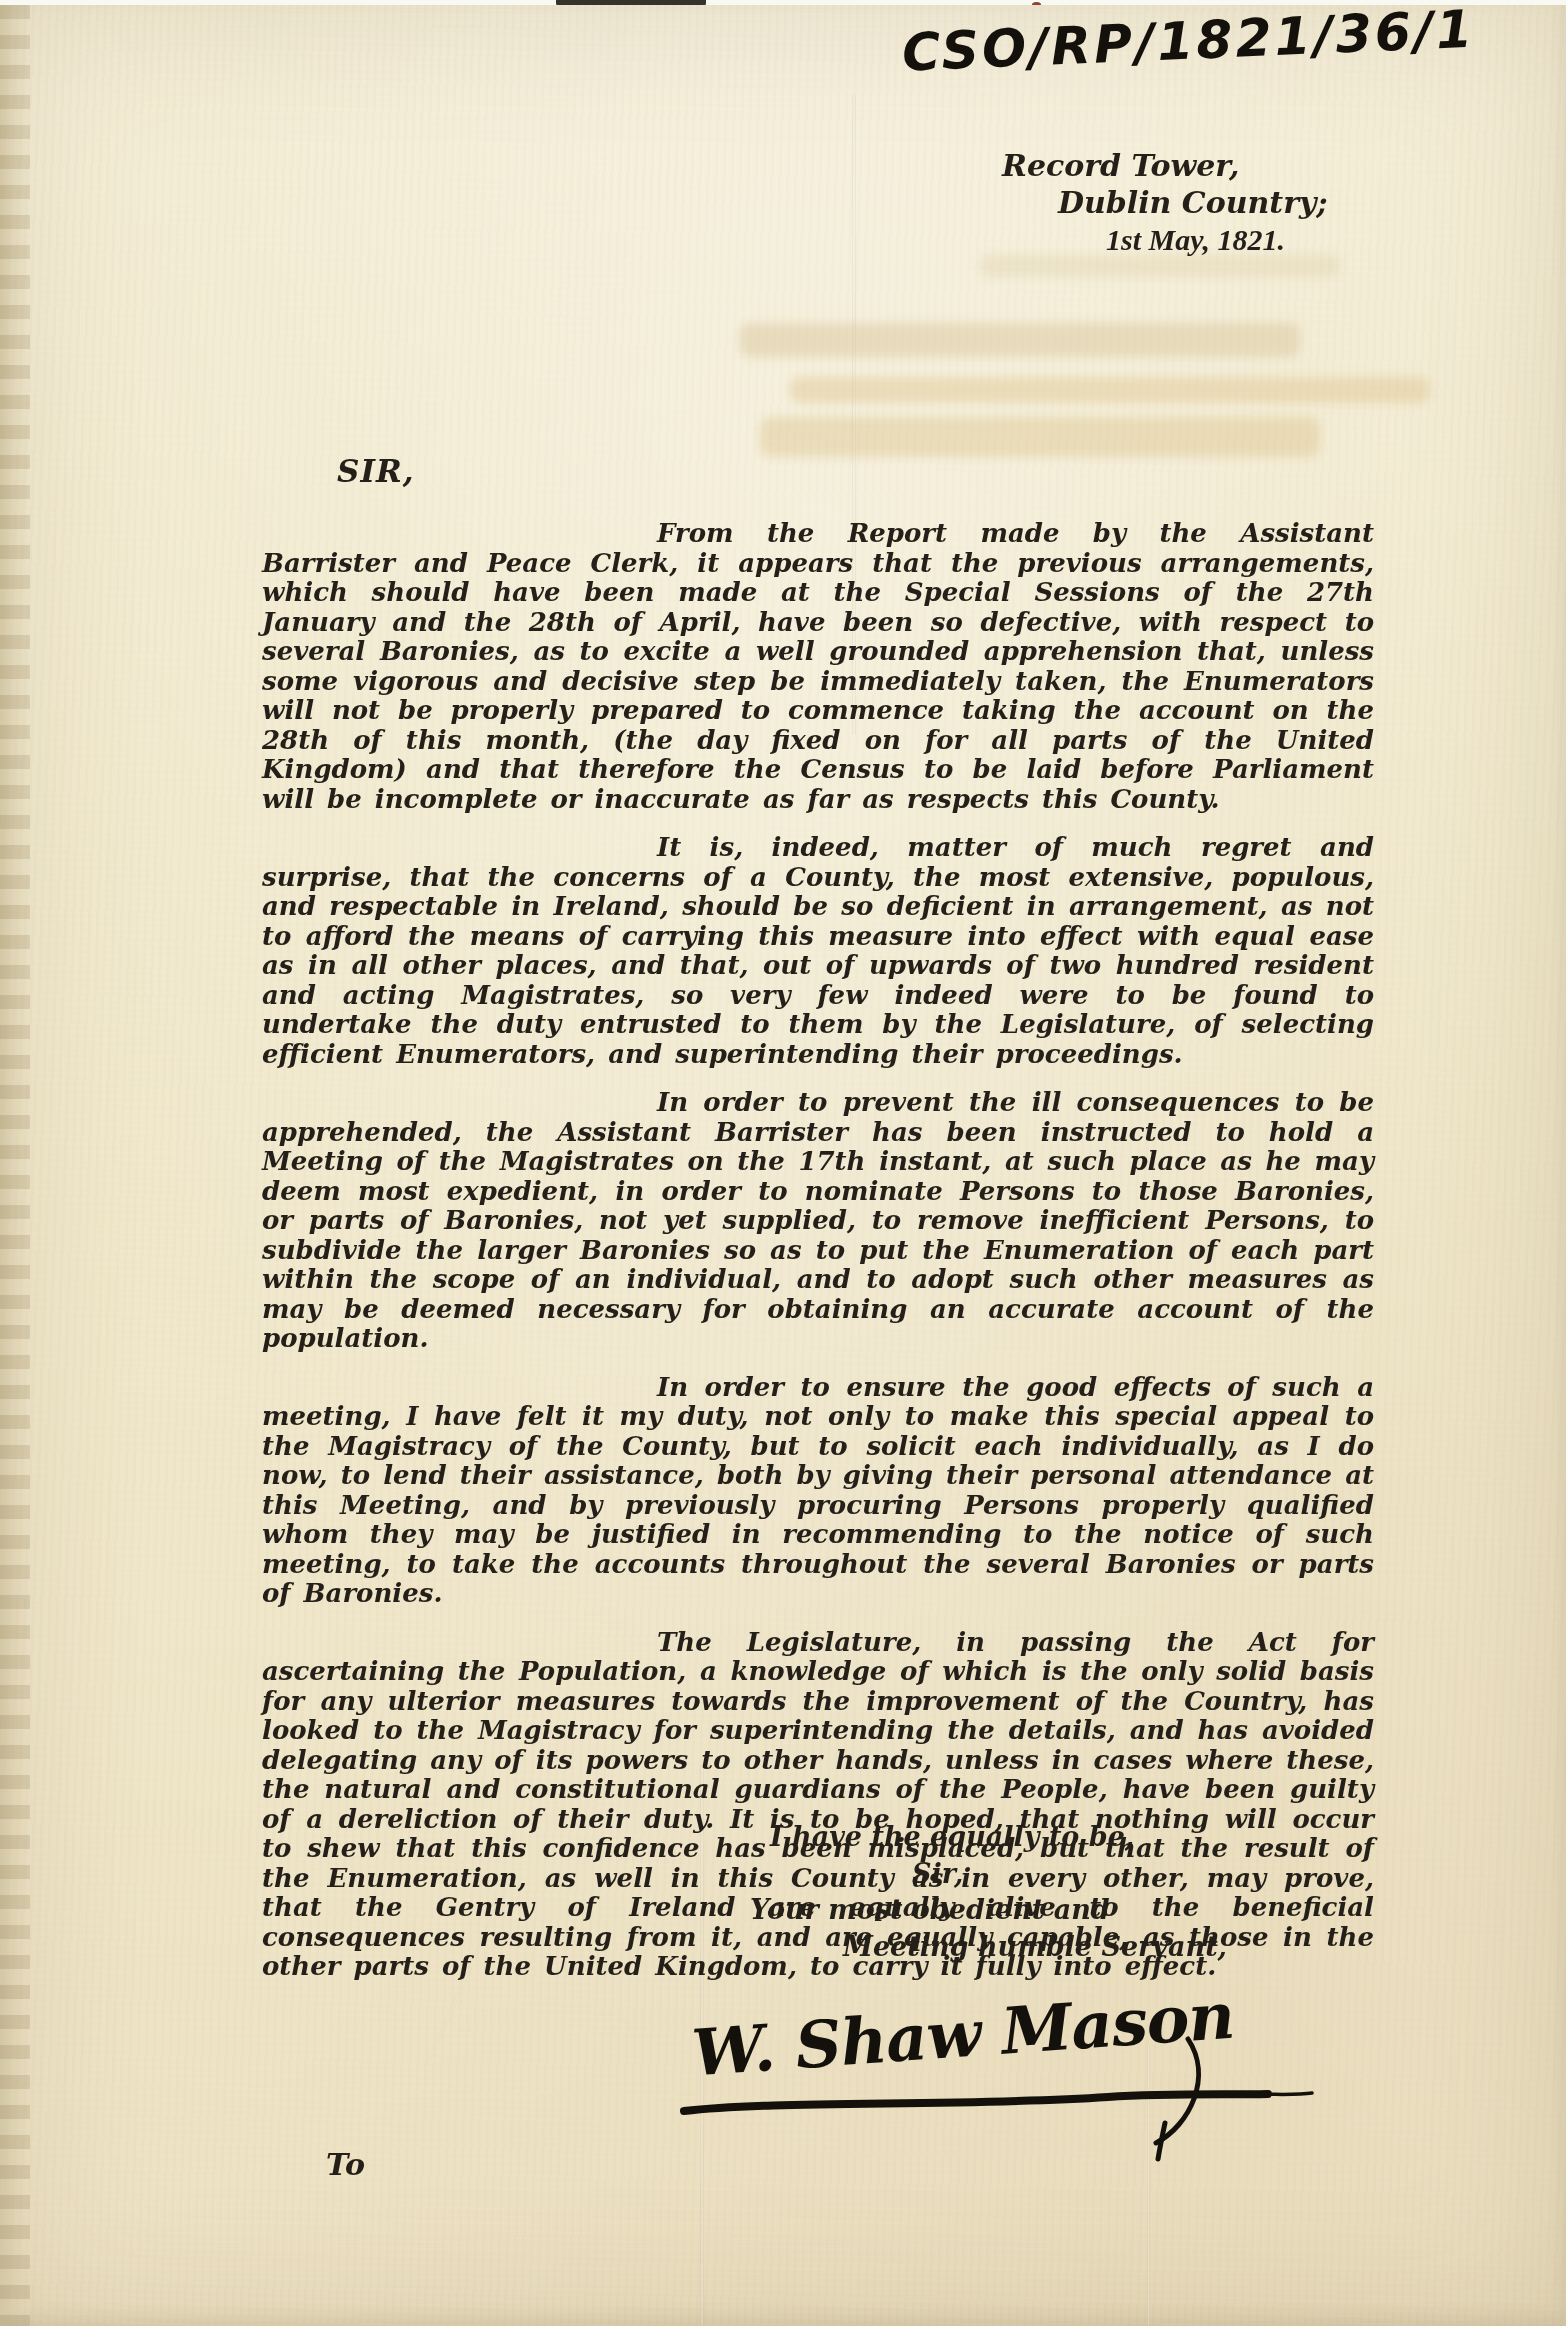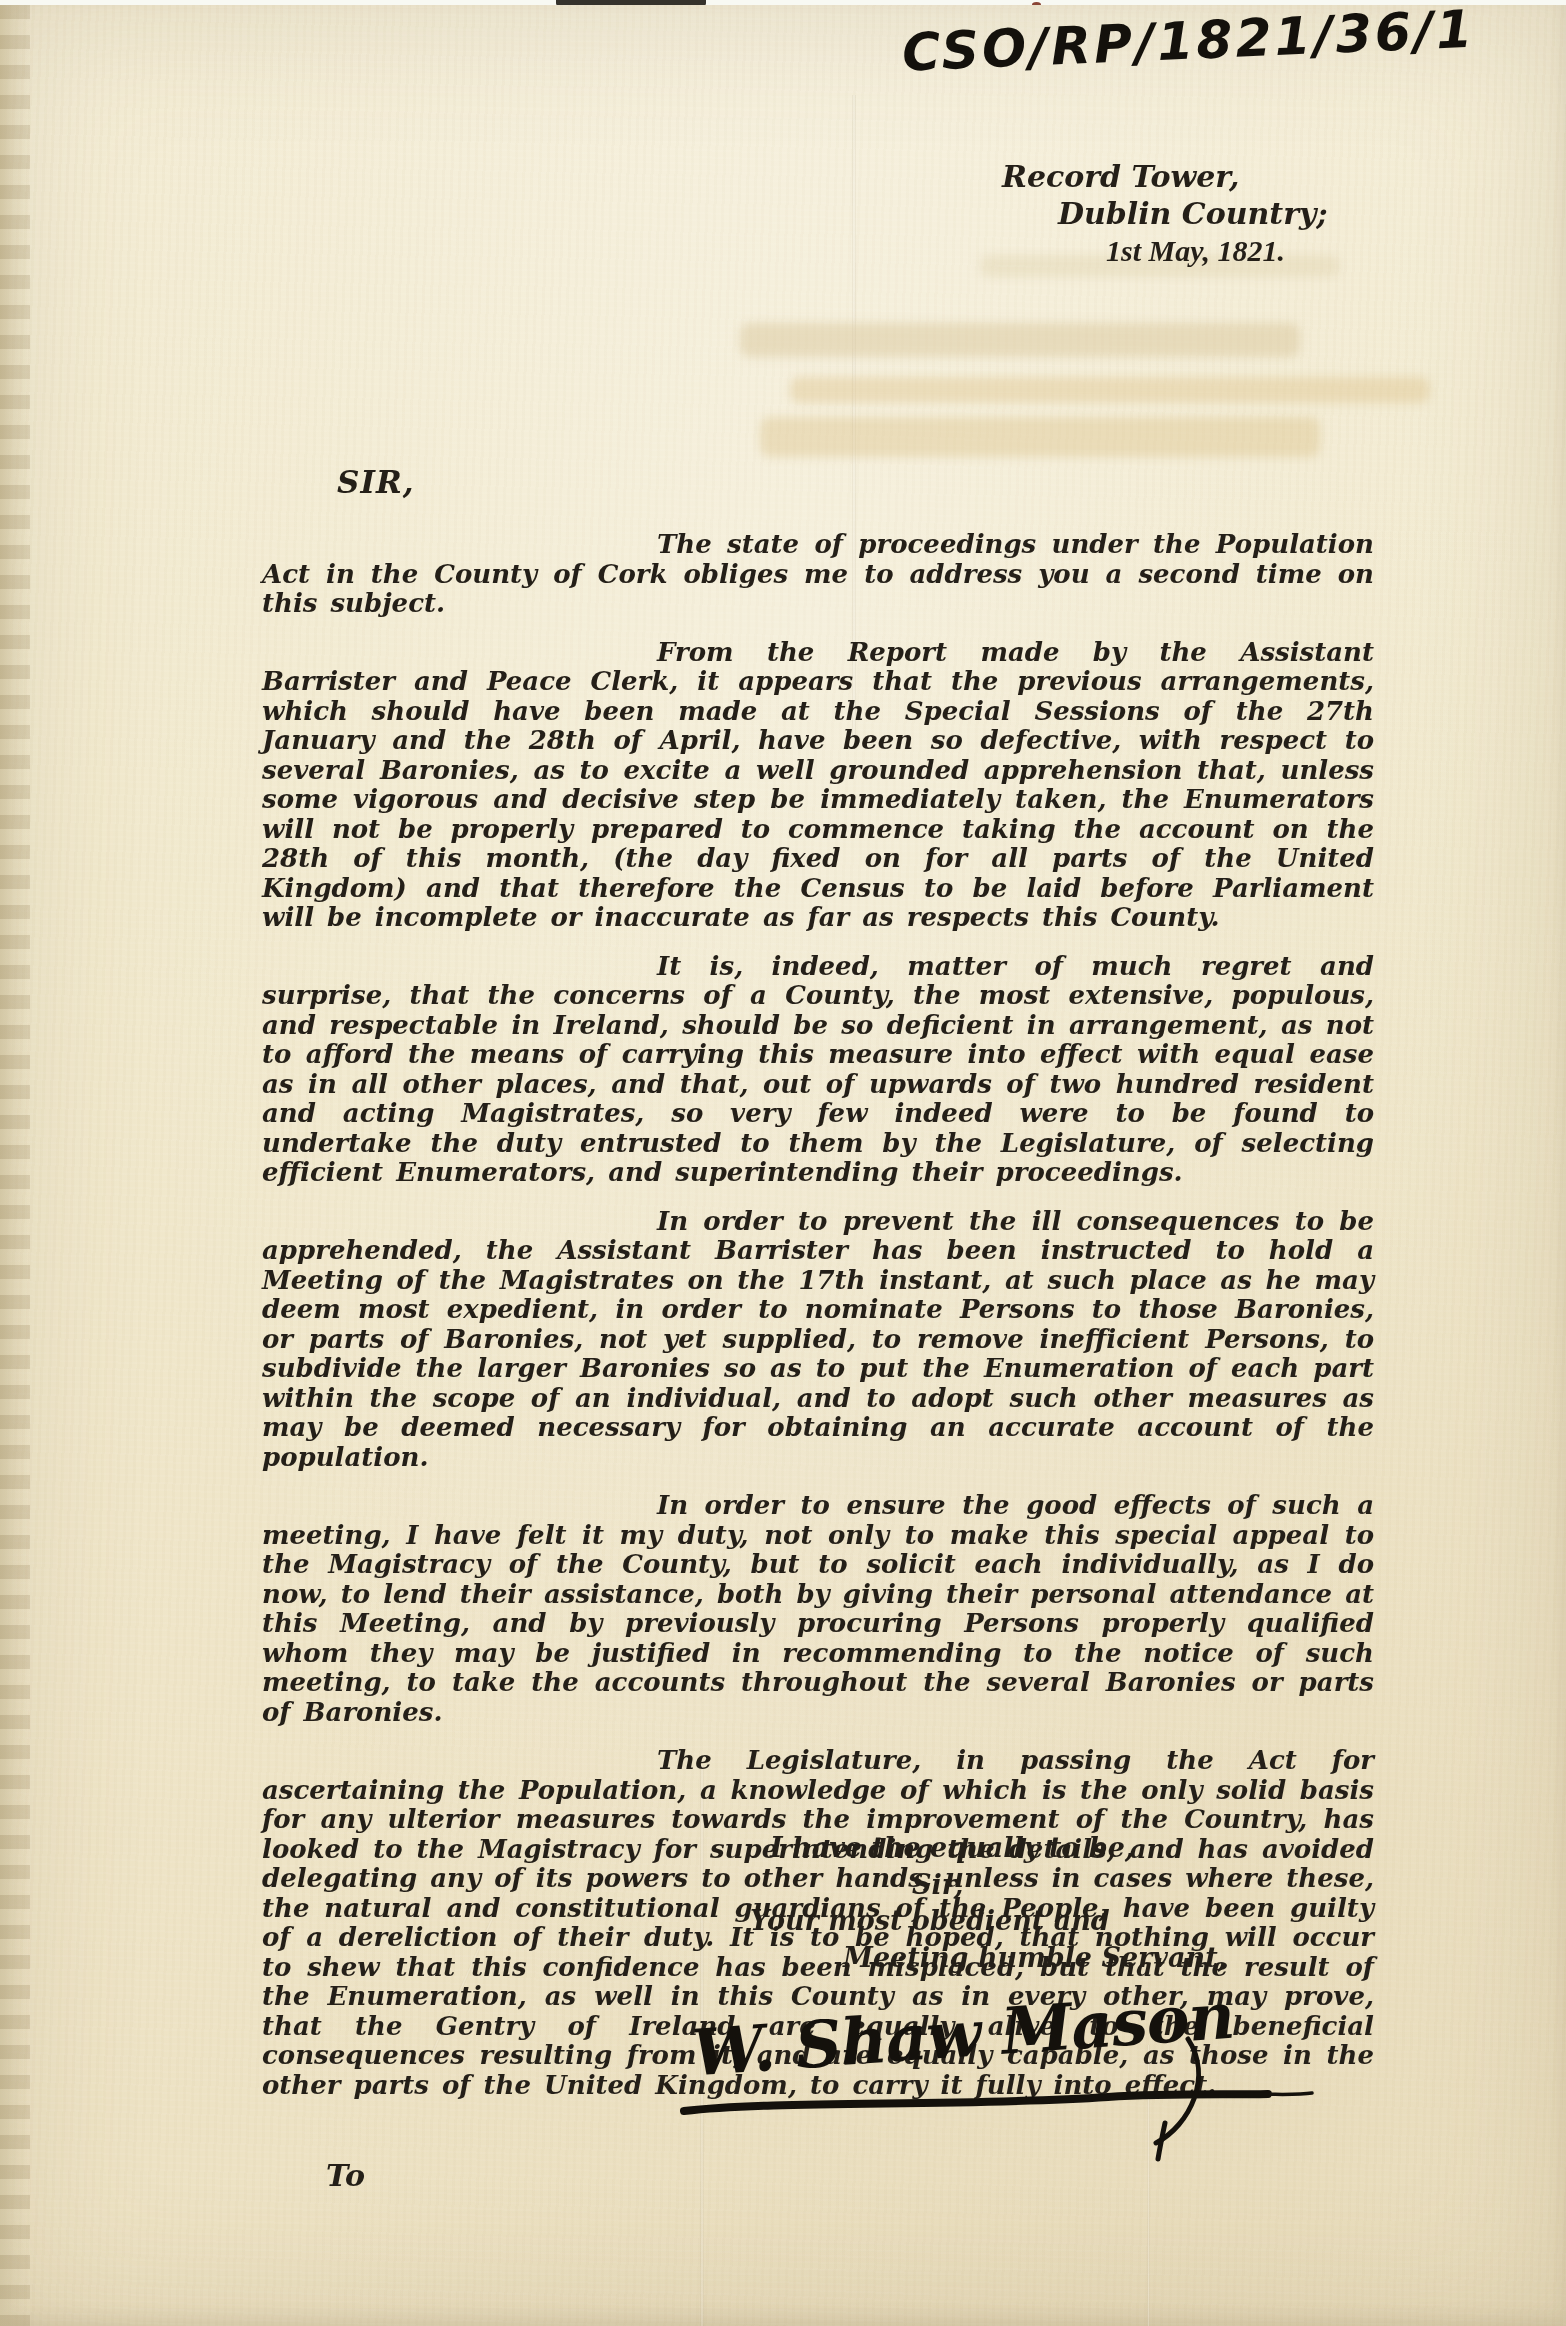--- a/index.html
+++ b/index.html
@@ -49,21 +49,21 @@
     position:absolute;left:902px;top:6px;width:560px;
     font-family:"DejaVu Sans",sans-serif;
     font-style:italic;font-weight:600;
     font-size:52px;letter-spacing:3px;
     color:#14110c;
     transform:rotate(-2.4deg);
     white-space:nowrap;
   }
 
   
-  .print{font-family:"DejaVu Serif",serif;font-style:italic;font-weight:bold;color:#241f18;margin-top:11px;}
+  .print{font-family:"DejaVu Serif",serif;font-style:italic;font-weight:bold;color:#241f18;}
 
   .letterhead{position:absolute;left:1002px;top:142px;font-size:30px;line-height:37px;}
   .letterhead .lh2{padding-left:56px;}
   .letterhead .lh3{padding-left:104px;font-family:Liberation Serif, serif;}
 
   .salutation{position:absolute;left:337px;top:448px;font-size:31px;letter-spacing:1px;}
 
   .body-block{position:absolute;left:262px;top:514px;width:1112px;}
   .body-block p{
     margin:0 0 19px 0;
@@ -109,21 +109,20 @@
 
     <div class="letterhead print">
       <div class="lh1">Record Tower,</div>
       <div class="lh2">Dublin Country;</div>
       <div class="lh3">1st May, 1821.</div>
     </div>
 
     <div class="salutation print">SIR,</div>
 
     <div class="body-block print">
-      <p>The state of proceedings under the Population Act in the County of Cork obliges me to address you a second time on this subject.</p>
       <p>From the Report made by the Assistant Barrister and Peace Clerk, it appears that the previous arrangements, which should have been made at the Special Sessions of the 27th January and the 28th of April, have been so defective, with respect to several Baronies, as to excite a well grounded apprehension that, unless some vigorous and decisive step be immediately taken, the Enumerators will not be properly prepared to commence taking the account on the 28th of this month, (the day fixed on for all parts of the United Kingdom) and that therefore the Census to be laid before Parliament will be incomplete or inaccurate as far as respects this County.</p>
       <p>It is, indeed, matter of much regret and surprise, that the concerns of a County, the most extensive, populous, and respectable in Ireland, should be so deficient in arrangement, as not to afford the means of carrying this measure into effect with equal ease as in all other places, and that, out of upwards of two hundred resident and acting Magistrates, so very few indeed were to be found to undertake the duty entrusted to them by the Legislature, of selecting efficient Enumerators, and superintending their proceedings.</p>
       <p>In order to prevent the ill consequences to be apprehended, the Assistant Barrister has been instructed to hold a Meeting of the Magistrates on the 17th instant, at such place as he may deem most expedient, in order to nominate Persons to those Baronies, or parts of Baronies, not yet supplied, to remove inefficient Persons, to subdivide the larger Baronies so as to put the Enumeration of each part within the scope of an individual, and to adopt such other measures as may be deemed necessary for obtaining an accurate account of the population.</p>
       <p>In order to ensure the good effects of such a meeting, I have felt it my duty, not only to make this special appeal to the Magistracy of the County, but to solicit each individually, as I do now, to lend their assistance, both by giving their personal attendance at this Meeting, and by previously procuring Persons properly qualified whom they may be justified in recommending to the notice of such meeting, to take the accounts throughout the several Baronies or parts of Baronies.</p>
       <p>The Legislature, in passing the Act for ascertaining the Population, a knowledge of which is the only solid basis for any ulterior measures towards the improvement of the Country, has looked to the Magistracy for superintending the details, and has avoided delegating any of its powers to other hands, unless in cases where these, the natural and constitutional guardians of the People, have been guilty of a dereliction of their duty. It is to be hoped, that nothing will occur to shew that this confidence has been misplaced, but that the result of the Enumeration, as well in this County as in every other, may prove, that the Gentry of Ireland are equally alive to the beneficial consequences resulting from it, and are equally capable, as those in the other parts of the United Kingdom, to carry it fully into effect.</p>
     </div>
 
     <div class="closing-line print c1">I have the equally to be,</div>
     <div class="closing-line print c2">Sir,</div>
     <div class="closing-line print c3">Your most obedient and</div>

